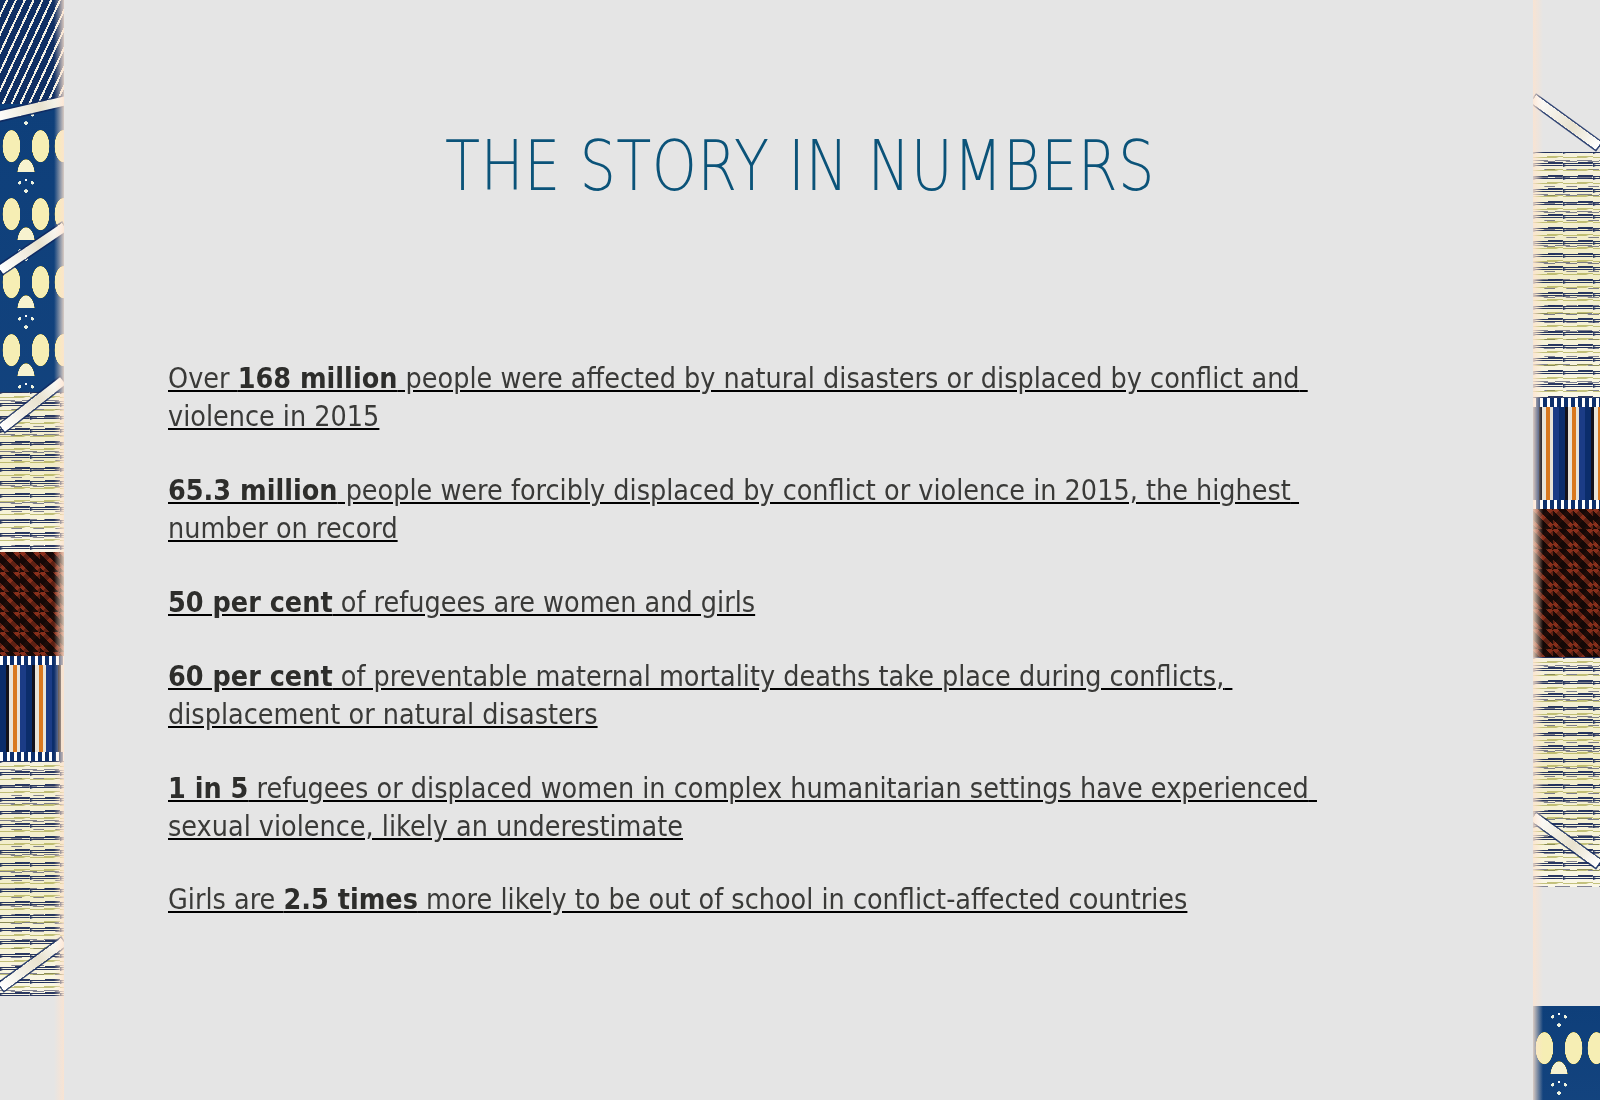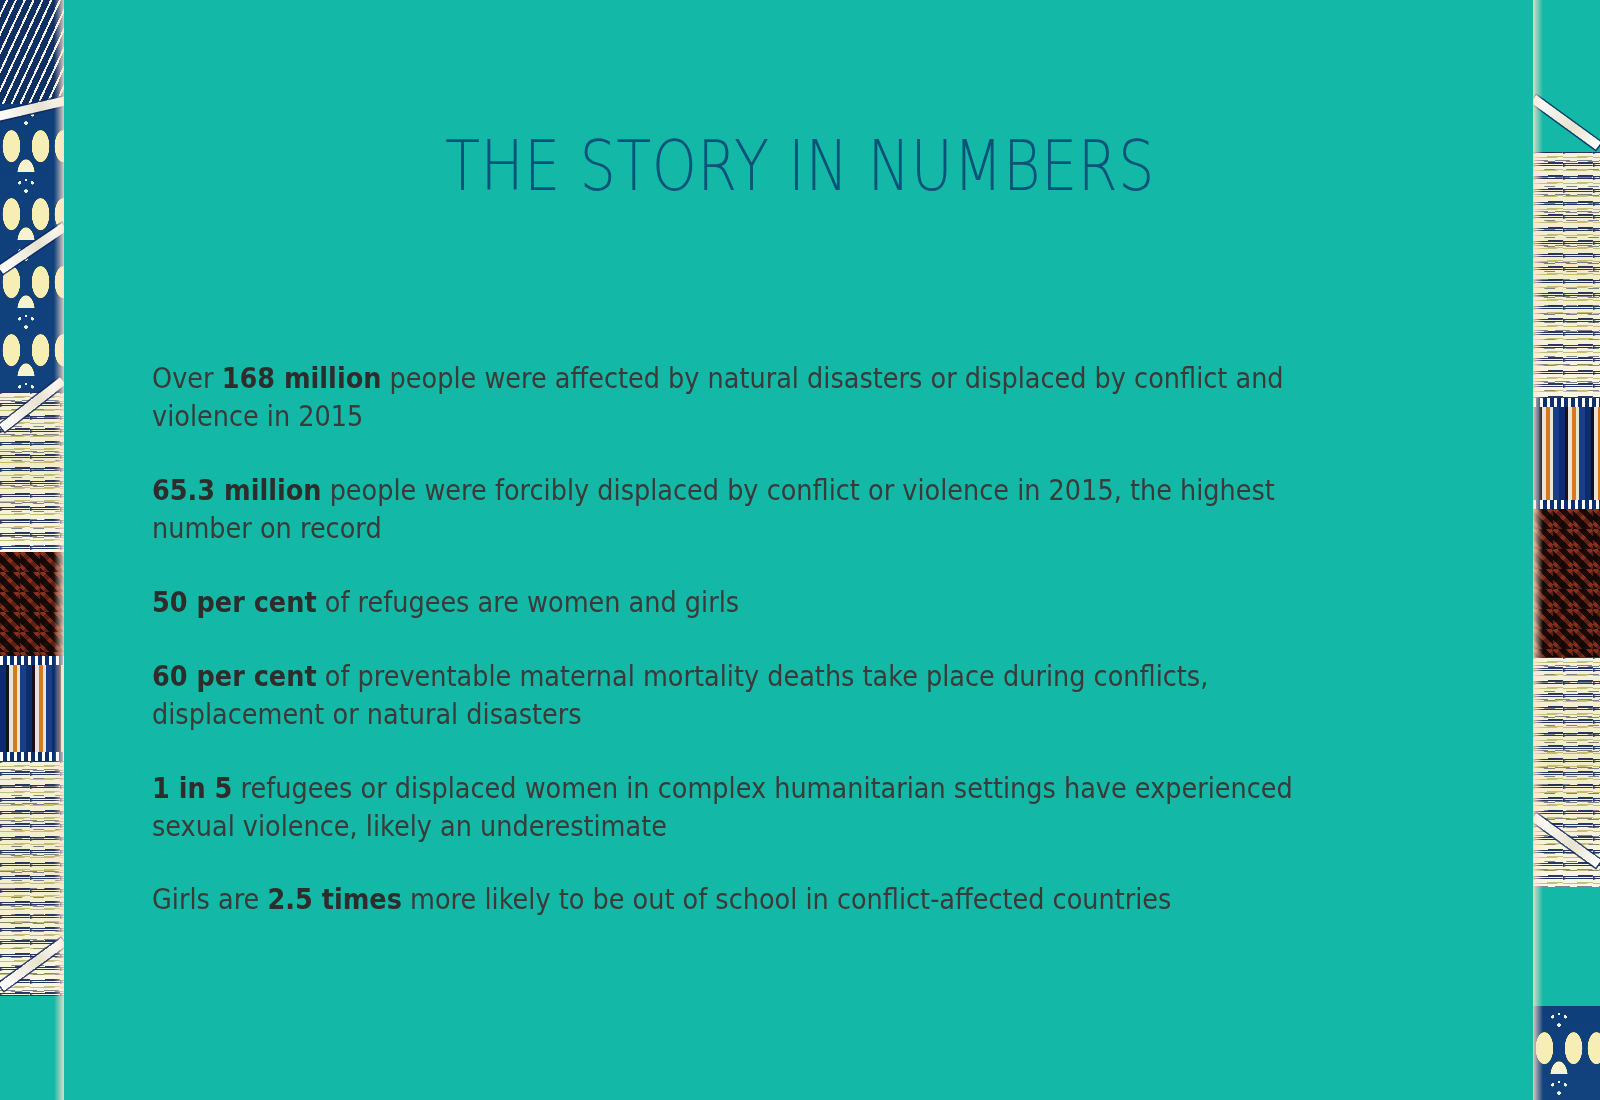--- a/index.html
+++ b/index.html
@@ -156,43 +156,44 @@
     font-size: 70px;
     font-weight: 300;
     letter-spacing: 0.5px;
     color: #0b5379;
     transform: scaleX(0.82);
     white-space: nowrap;
   }
 
   .body-block {
     position: absolute;
-    left: 152px;
+    left: 168px;
     top: 360px;
     width: 1250px;
+    text-decoration: underline;
   }
 
   .stat {
     font-family: "DejaVu Sans", sans-serif;
     font-size: 27.5px;
     font-weight: 400;
     line-height: 1.38;
     color: #3a3a38;
     margin: 0 0 36px 0;
     transform: scaleX(0.93);
     transform-origin: left center;
     white-space: pre-wrap;
   }
   .stat:last-child { margin-bottom: 0; }
   .stat b { font-weight: 700; color: #2d2d2b; }
 </style>
 </head>
 <body style="background: rgb(252, 227, 207);">
 
-<div class="slide" style="background: #14b8a6;">
+<div class="slide" style="background: #e5e5e5;">
 
   <div class="border-strip border-left">
     <div class="fabric band-rays" style="top:-6px;  height:118px;"></div>
     <div class="fabric band-ovals" style="top:104px; height:450px;"></div>
     <div class="sliver" style="top:104px; transform:rotate(-13deg);"></div>
     <div class="fabric band-zigzag" style="top:236px; height:180px;"></div>
     <div class="sliver" style="top:244px; transform:rotate(-34deg);"></div>
     <div class="fabric band-waves" style="top:392px; height:160px;"></div>
     <div class="sliver" style="top:400px; transform:rotate(-38deg);"></div>
     <div class="fabric band-lattice" style="top:552px; height:110px;"></div>

